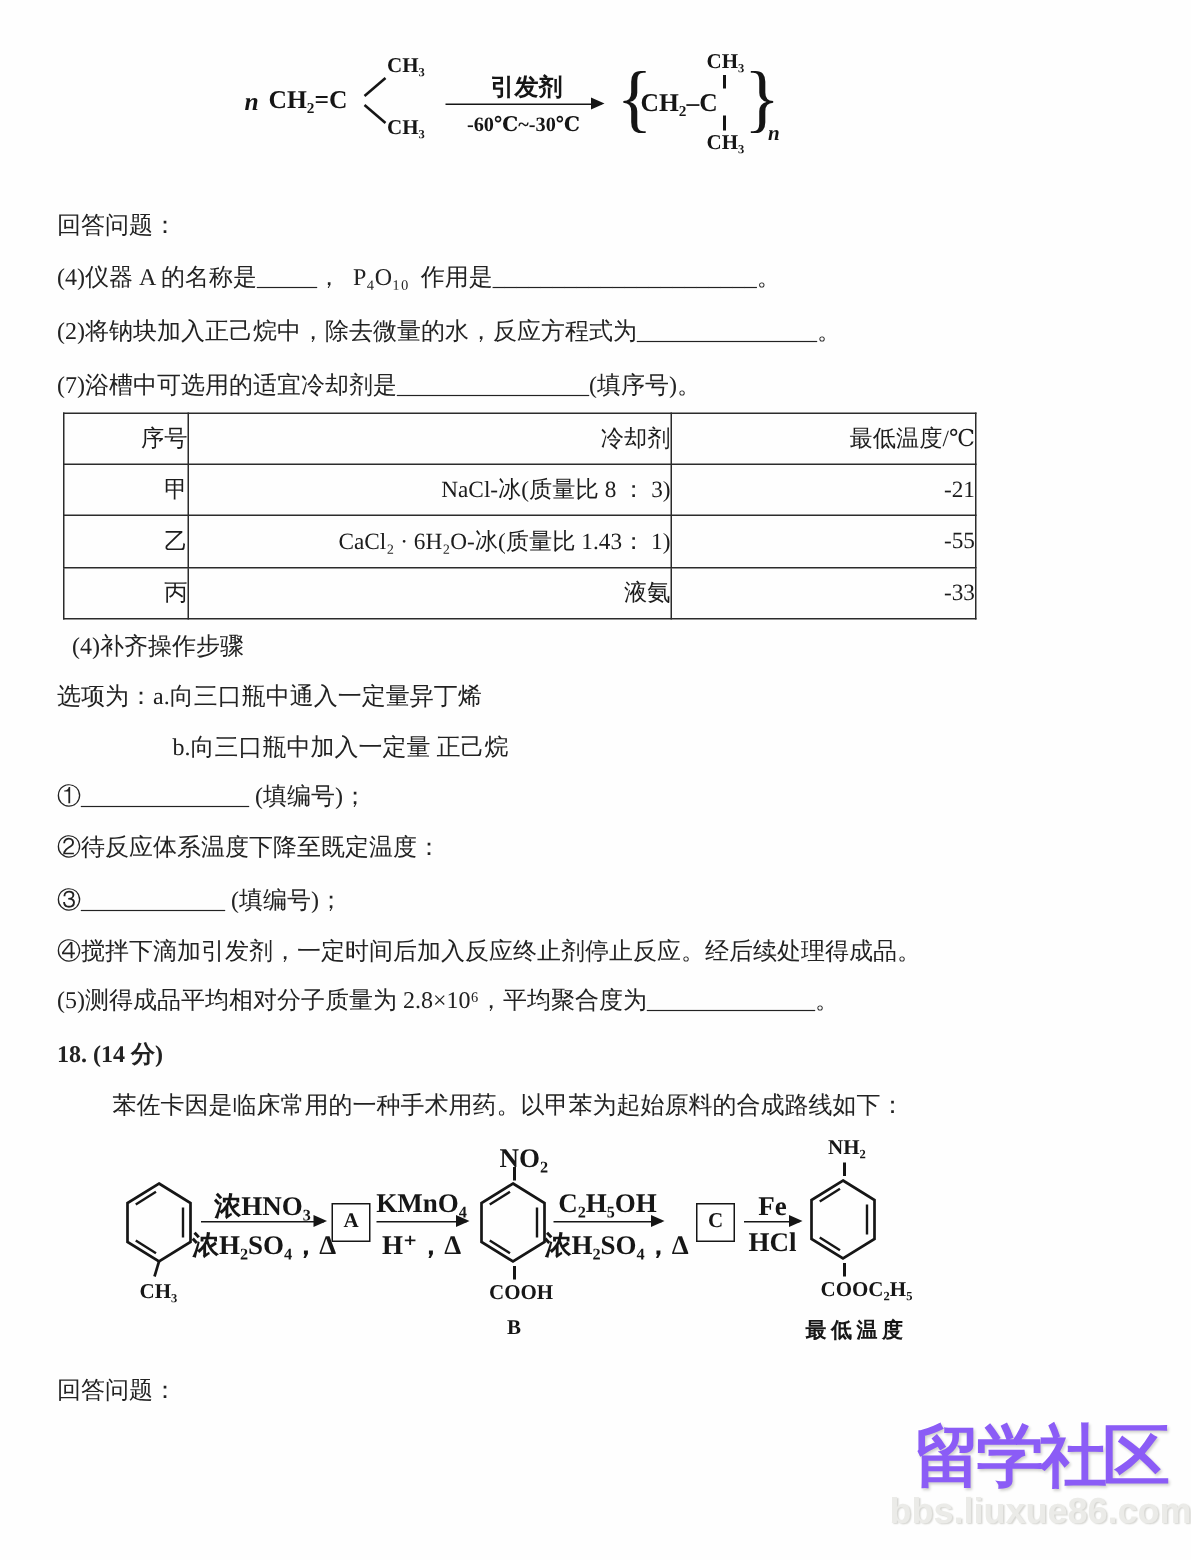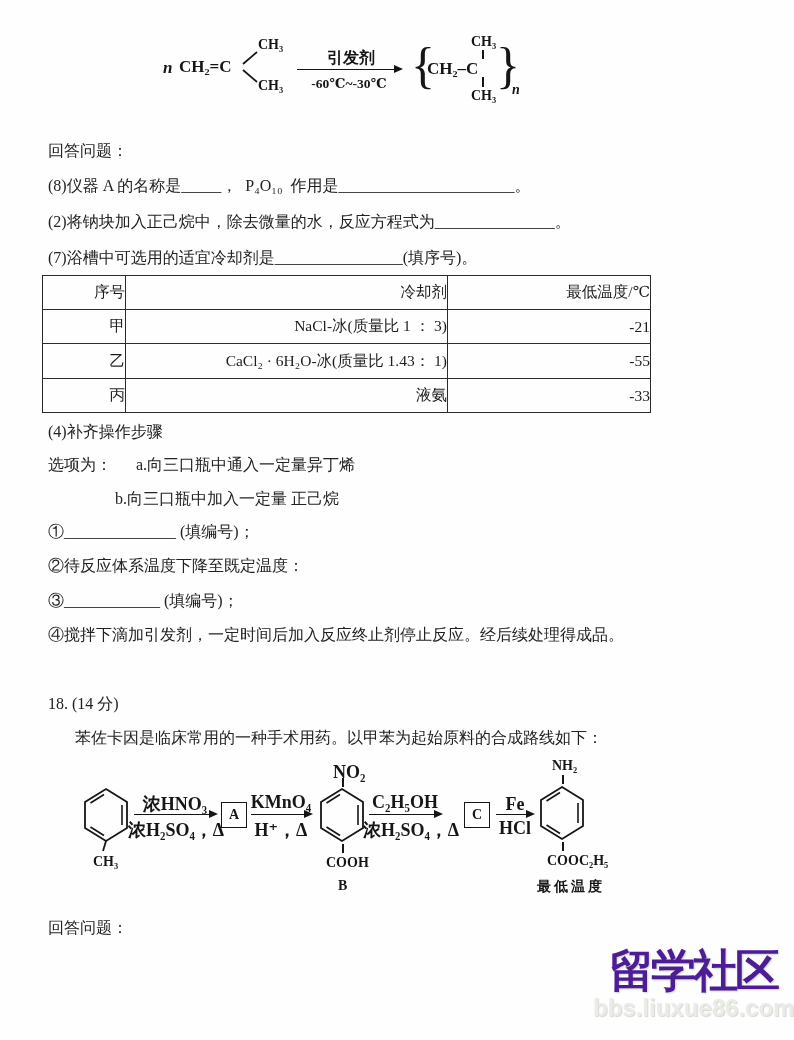--- a/index.html
+++ b/index.html
@@ -1,18 +1,18 @@
 <!DOCTYPE html>
 <html><head>
 <meta charset="utf-8">
 <style>
   html,body{margin:0;padding:0;}
   body{width:794px;height:1040px;background:#f6f6f4;font-family:"Liberation Serif","DejaVu Serif",serif;}
   .page{position:relative;width:794px;height:1040px;background:#fefefe;overflow:hidden;color:#1c1c1c;}
-  .line{position:absolute;left:48px;font-size:16px;line-height:1.15;white-space:pre;color:#222;}
+  .line{position:absolute;left:38px;font-size:16px;line-height:1.15;white-space:pre;color:#222;}
   .italic{font-style:italic;}
 
   
   .scheme1{position:absolute;left:155px;top:22px;width:460px;height:108px;font-weight:700;color:#151515;}
   .s1-txt{position:absolute;font-size:17px;}
   .s1-sm{position:absolute;font-size:14px;}
   .s1-bonds{position:absolute;left:0;top:0;pointer-events:none;}
   .bracket{position:absolute;font-size:50px;font-weight:400;line-height:1;}
   .vbond{position:absolute;width:1.7px;background:#151515;}
   .harrow{position:absolute;height:0;border-top:1.8px solid #151515;}
@@ -28,21 +28,21 @@
   
   .scheme2{position:absolute;left:60px;top:752px;width:720px;height:160px;color:#161616;font-weight:700;}
   .s2-lbl{position:absolute;font-size:18px;white-space:pre;}
   .rxnbox{position:absolute;width:24px;height:24px;border:1.6px solid #161616;display:flex;
     align-items:center;justify-content:center;font-size:14px;font-weight:700;background:#fff;}
   .ring{position:absolute;}
 
   
   .watermark{position:absolute;left:593px;top:946px;width:200px;text-align:center;
     font-family:"Liberation Sans","DejaVu Sans",sans-serif;}
-  .wm-title{font-size:45px;font-weight:700;letter-spacing:-3px;color:#4c1d95;
+  .wm-title{font-size:45px;font-weight:700;letter-spacing:-3px;color:#8b5cf6;
     text-shadow:1px 1px 2px #cfcfcc,-1px -1px 1px #ffffff;line-height:1.1;}
   .wm-url{font-size:24px;font-weight:700;color:#ebebe8;text-shadow:1px 1px 1px #d6d6d2;line-height:1;}
 </style>
 </head>
 <body>
 
 <div class="page">
 
   <div class="scheme1">
     <svg class="s1-bonds" width="460" height="108" viewBox="0 0 460 108">
@@ -62,63 +62,64 @@
     <span class="s1-txt" style="left:272px;top:37px;">CH₂–C</span>
     <span class="s1-sm" style="left:316px;top:12px;">CH₃</span>
     <div class="vbond" style="left:327px;top:28px;height:9px;"></div>
     <div class="vbond" style="left:327px;top:55px;height:10px;"></div>
     <span class="s1-sm" style="left:316px;top:66px;">CH₃</span>
     <span class="bracket" style="left:341px;top:18px;">}</span>
     <span class="s1-sm italic" style="left:357px;top:60px;">n</span>
   </div>
 
   <div class="line" style="top:142px;">回答问题：</div>
-  <div class="line" style="top:177px;">(8)仪器 A 的名称是_____，  P₄O₁₀  作用是______________________。</div>
+  <div class="line" style="top:177px;">(4)仪器 A 的名称是_____，  P₄O₁₀  作用是______________________。</div>
   <div class="line" style="top:213px;">(2)将钠块加入正己烷中，除去微量的水，反应方程式为_______________。</div>
   <div class="line" style="top:249px;">(7)浴槽中可选用的适宜冷却剂是________________(填序号)。</div>
 
   <table class="cool-table">
     <colgroup>
         <col style="width:83px;">
         <col style="width:322px;">
         <col style="width:203px;">
       </colgroup>
     <tbody>
         <tr style="height:34px;">
       <th>序号</th>
       <th>冷却剂</th>
       <th>最低温度/℃</th>
     </tr>
     <tr style="height:34px;">
       <td>甲</td>
-      <td>NaCl-冰(质量比 1 ： 3)</td>
+      <td>NaCl-冰(质量比 8 ： 3)</td>
       <td>-21</td>
     </tr>
     <tr style="height:35px;">
       <td>乙</td>
       <td>CaCl₂ · 6H₂O-冰(质量比 1.43：  1)</td>
       <td>-55</td>
     </tr>
     <tr style="height:34px;">
       <td>丙</td>
       <td>液氨</td>
       <td>-33</td>
     </tr>
   </tbody>
     </table>
 
   <div class="line" style="top:423px;left:48px;">(4)补齐操作步骤</div>
-  <div class="line" style="top:456px;"><span>选项为：</span><span style="margin-left:24px;">a.向三口瓶中通入一定量异丁烯</span></div>
+  <div class="line" style="top:456px;"><span>选项为：</span><span style="margin-left:0;">a.向三口瓶中通入一定量异丁烯</span></div>
   <div class="line" style="top:490px;left:115px;">b.向三口瓶中加入一定量 正己烷</div>
   <div class="line" style="top:523px;">①______________ (填编号)；</div>
   <div class="line" style="top:557px;">②待反应体系温度下降至既定温度：</div>
   <div class="line" style="top:592px;">③____________ (填编号)；</div>
   <div class="line" style="top:626px;">④搅拌下滴加引发剂，一定时间后加入反应终止剂停止反应。经后续处理得成品。</div>
+  <div class="line" style="top:659px;">(5)测得成品平均相对分子质量为 2.8×10⁶，平均聚合度为______________。</div>
 
-  <div class="line" style="top:695px;">18. (14 分)</div>
+  <div class="line" style="top:695px;font-weight:bold;">18. (14 分)</div>
   <div class="line" style="top:729px;left:75px;">苯佐卡因是临床常用的一种手术用药。以甲苯为起始原料的合成路线如下：</div>
 
   <div class="scheme2">
 
     <svg class="ring" style="left:20px;top:34px;" width="52" height="70" viewBox="0 0 52 70">
       <polygon points="26,3 47,16 47,42 26,55 5,42 5,16" fill="none" stroke="#161616" stroke-width="1.8"></polygon>
       <line x1="42" y1="19" x2="42" y2="39" stroke="#161616" stroke-width="1.6"></line>
       <line x1="24" y1="49.5" x2="10.5" y2="41" stroke="#161616" stroke-width="1.6"></line>
       <line x1="10.5" y1="17" x2="24" y2="8.5" stroke="#161616" stroke-width="1.6"></line>
       <line x1="26" y1="55" x2="23" y2="65" stroke="#161616" stroke-width="1.8"></line>

